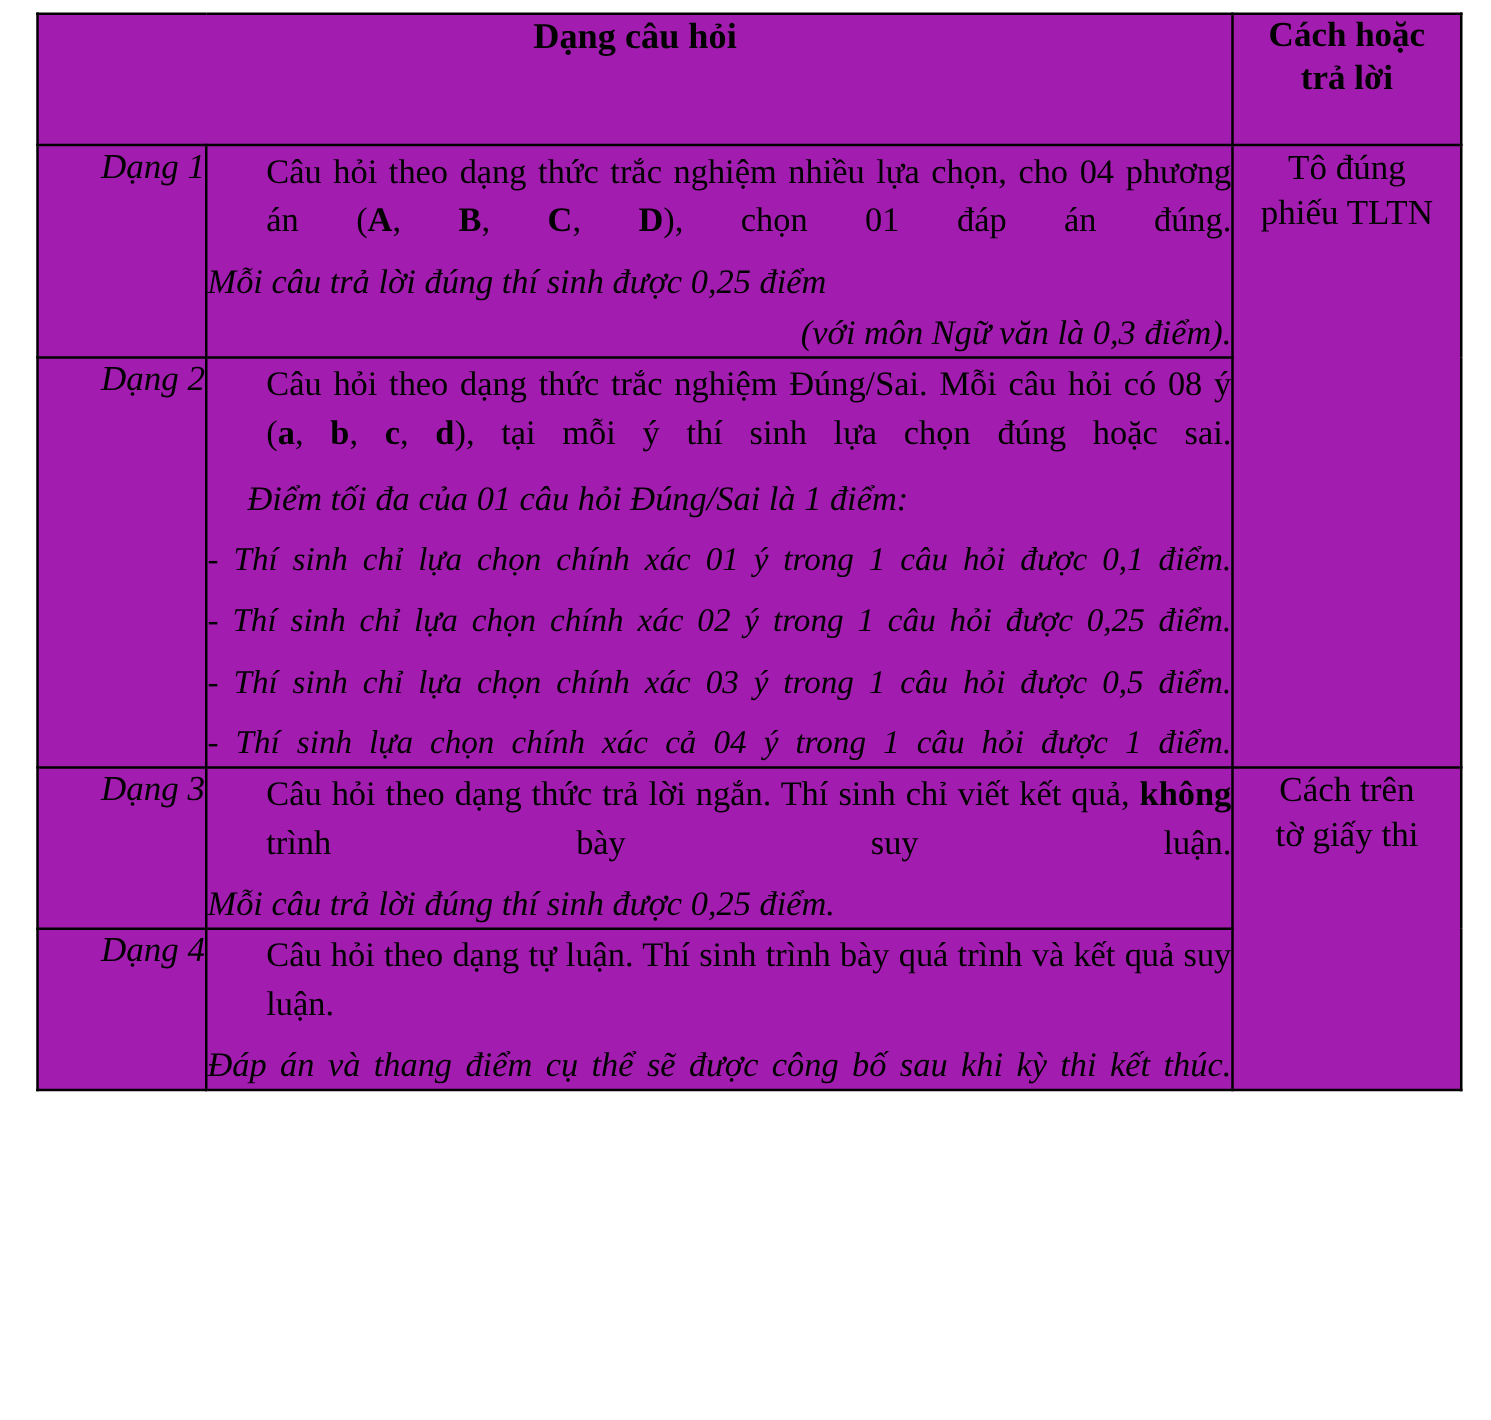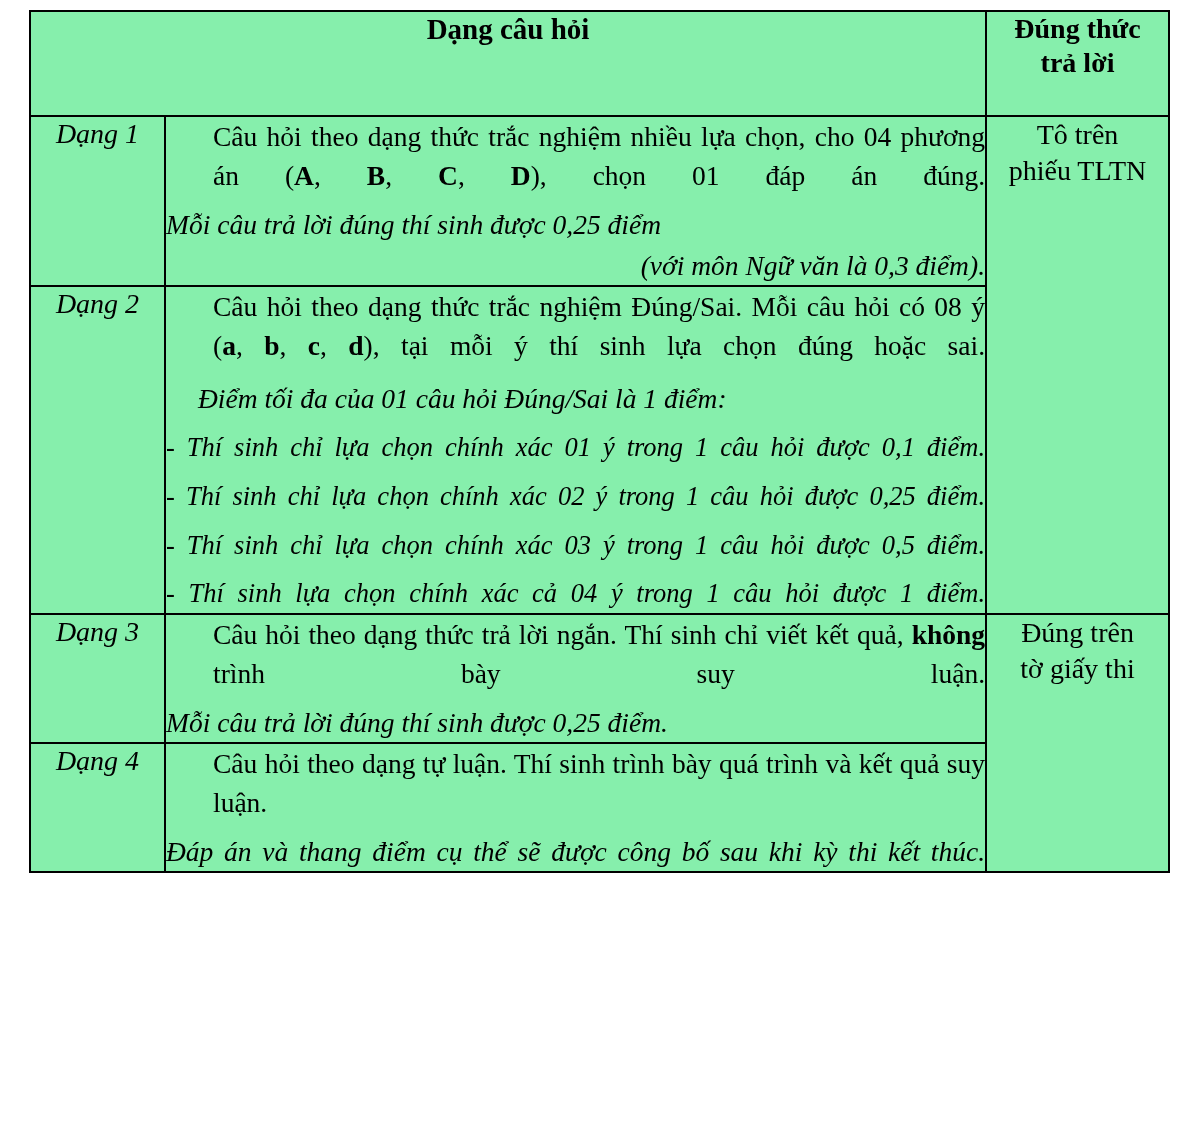--- a/index.html
+++ b/index.html
@@ -30,21 +30,21 @@
     width: 1139px;
     border-collapse: collapse;
     table-layout: fixed;
   }
 
   table.qtable td,
   table.qtable th {
     border: 2px solid #000000;
     padding: 0;
     vertical-align: top;
-    background: #86efac;
+    background: #a21caf;
   }
 
   
   col.c-type  { width: 135px; }
   col.c-desc  { width: 821px; }
   col.c-ans   { width: 183px; }
 
   
   .hd {
     text-align: center;
@@ -53,21 +53,21 @@
     font-size: 29px;
     line-height: 1.22;
     height: 103px;
     padding: 4px 6px;
   }
   .hd.hd-desc { font-size: 29px; }
   .hd.hd-ans  { font-size: 28px; padding-left: 4px; padding-right: 4px; }
 
   
   .type-cell {
-    text-align: center;
+    text-align: right;
     vertical-align: middle;
     font-style: italic;
     font-size: 28px;
     line-height: 1.2;
     padding: 4px 4px;
   }
 
   
   .ans-cell {
     text-align: center;
@@ -138,41 +138,41 @@
     <colgroup>
       <col class="c-type">
       <col class="c-desc">
       <col class="c-ans">
     </colgroup>
 
     <thead>
       <tr>
         <th class="hd hd-desc" colspan="2">Dạng câu hỏi</th>
         <th class="hd hd-ans">
-          <div>Đúng thức</div>
+          <div>Cách hoặc</div>
           <div>trả lời</div>
         </th>
       </tr>
     </thead>
 
     <tbody>
 
       <tr>
         <td class="type-cell">Dạng 1</td>
 
         <td class="desc-cell">
           <p class="para stretch"><span>Câu hỏi theo dạng thức trắc nghiệm nhiều lựa chọn, cho 04 phương án (</span><b>A</b><span>, </span><b>B</b><span>, </span><b>C</b><span>, </span><b>D</b><span>), chọn 01 đáp án đúng.</span></p>
 
           <p class="para it gap-sm">Mỗi câu trả lời đúng thí sinh được 0,25 điểm</p>
 
           <p class="para right last">(với môn Ngữ văn là 0,3 điểm).</p>
         </td>
 
         <td class="ans-cell" rowspan="2">
-          <div>Tô trên</div>
+          <div>Tô đúng</div>
           <div>phiếu TLTN</div>
         </td>
       </tr>
 
       <tr>
         <td class="type-cell">Dạng 2</td>
 
         <td class="desc-cell">
           <p class="para stretch"><span>Câu hỏi theo dạng thức trắc nghiệm Đúng/Sai. Mỗi câu hỏi có 08 ý (</span><b>a</b><span>, </span><b>b</b><span>, </span><b>c</b><span>, </span><b>d</b><span>), tại mỗi ý thí sinh lựa chọn đúng hoặc sai.</span></p>
 
@@ -188,21 +188,21 @@
       <tr>
         <td class="type-cell">Dạng 3</td>
 
         <td class="desc-cell">
           <p class="para stretch"><span>Câu hỏi theo dạng thức trả lời ngắn. Thí sinh chỉ viết kết quả, </span><b>không</b><span> trình bày suy luận.</span></p>
 
           <p class="para it gap-sm last">Mỗi câu trả lời đúng thí sinh được 0,25 điểm.</p>
         </td>
 
         <td class="ans-cell" rowspan="2">
-          <div>Đúng trên</div>
+          <div>Cách trên</div>
           <div>tờ giấy thi</div>
         </td>
       </tr>
 
       <tr>
         <td class="type-cell">Dạng 4</td>
 
         <td class="desc-cell">
           <p class="para stretch">Câu hỏi theo dạng tự luận. Thí sinh trình bày quá trình và kết quả suy luận.</p>
 

